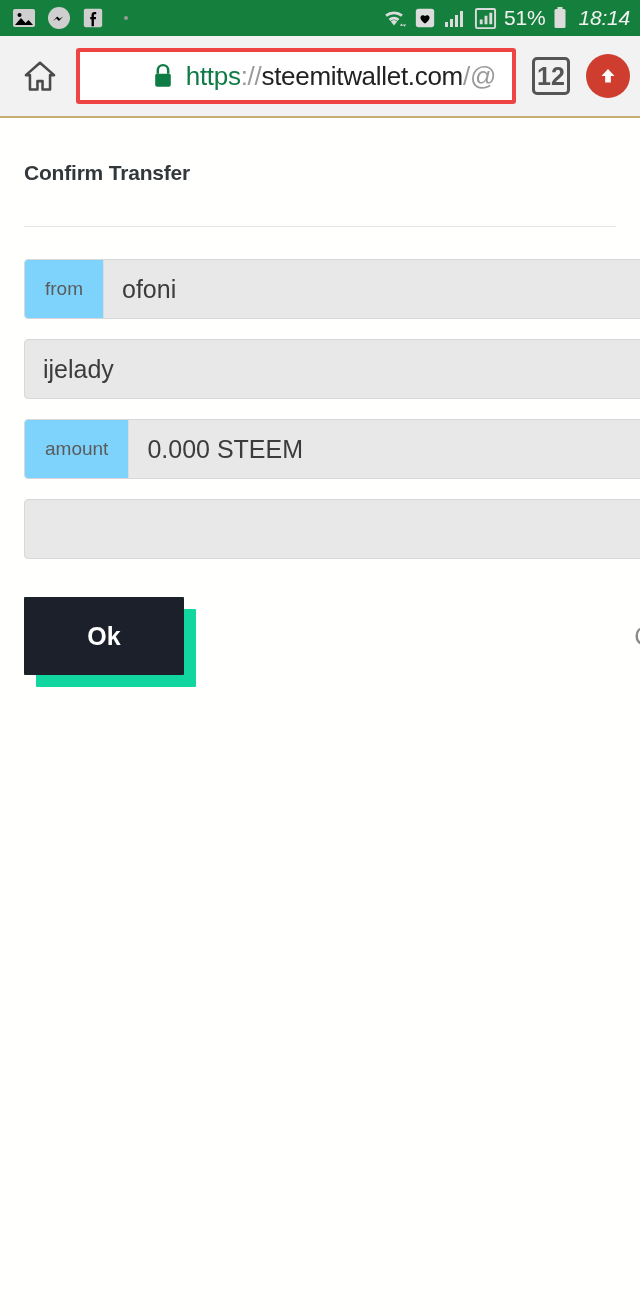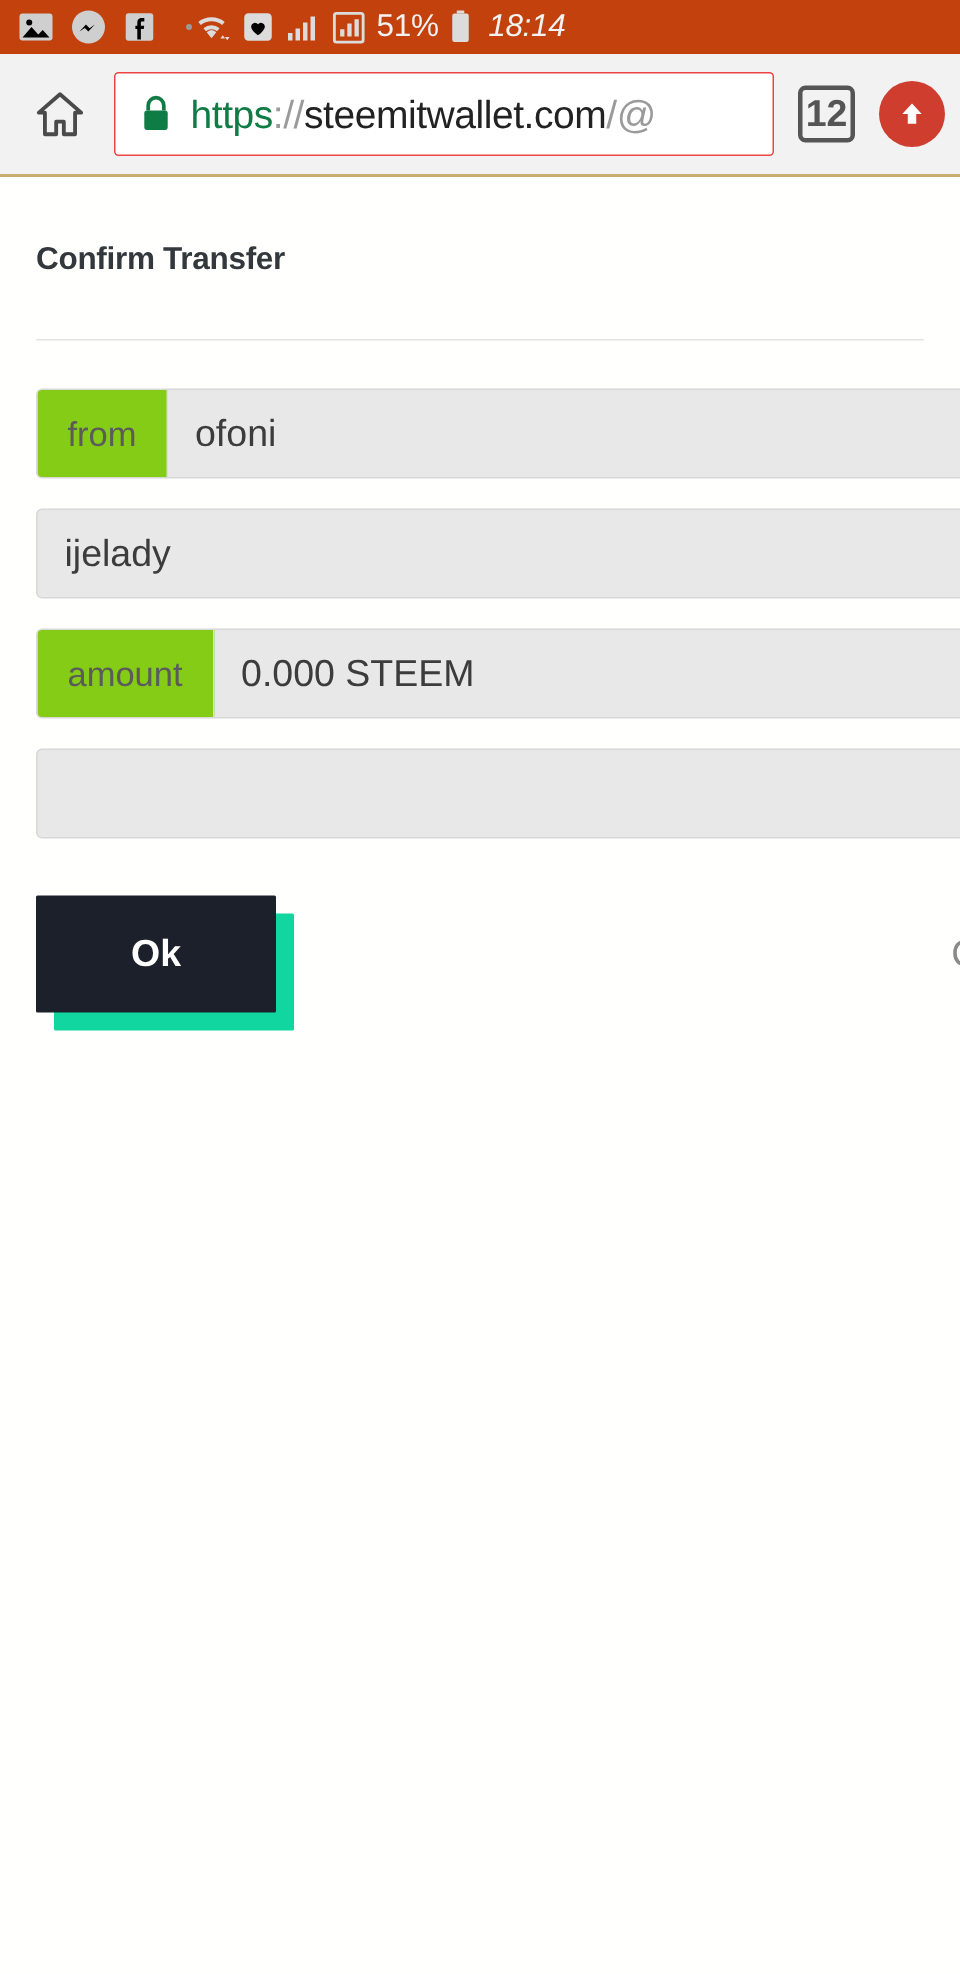--- a/index.html
+++ b/index.html
@@ -5,22 +5,22 @@
   * { margin:0; padding:0; box-sizing:border-box; }
   html, body {
     width:640px; height:1316px;
     font-family:"Liberation Sans", sans-serif;
     background:#FFFFFD;
     overflow:hidden;
   }
 
   
   .statusbar {
-    height:36px; background:#c2410c;
-    display:flex; align-items:center; justify-content:flex-start;
+    height:36px; background:#15803d;
+    display:flex; align-items:center; justify-content:space-between;
     padding:0 10px 0 12px;
   }
   .sb-left, .sb-right { display:flex; align-items:center; }
   .sb-left { gap:11px; }
   .sb-right { gap:7px; }
   .sb-ico { display:block; }
   .sb-dot { width:4px; height:4px; background:#9a9a9a; border-radius:50%; margin-left:9px; }
   .sb-text {
     color:#f2f2f2; font-size:21px; letter-spacing:-0.2px;
     font-family:"Liberation Sans", sans-serif;
@@ -36,23 +36,23 @@
     border-bottom:2px solid #c9ae72;
     position:relative;
   }
   .home-btn {
     width:52px; height:52px;
     display:flex; align-items:center; justify-content:center;
     flex:0 0 auto;
   }
   .urlbox {
     flex:1 1 auto; height:56px; background:#ffffff;
-    border:1px solid #ef4444; border-radius:3px;
+    border:4px solid #ef4444; border-radius:3px;
     display:flex; align-items:center; gap:12px;
-    padding:0 16px; overflow:hidden;
+    padding:0 16px; overflow:hidden;justify-content:flex-end;
   }
   .url-text {
     font-size:26px; white-space:nowrap; overflow:hidden;
     letter-spacing:-0.3px; color:#2a2a2a;
   }
   .u-https { color:#0f7b45; }
   .u-slashes { color:#9a9a9a; }
   .u-host { color:#222222; }
   .u-path { color:#9a9a9a; }
   .tabcount {
@@ -83,23 +83,23 @@
     display:flex; align-items:stretch;
     height:60px; margin-bottom:20px;
     width:700px;               
     background:#e8e8e8;
     border:1px solid #d8d8d8; border-radius:4px;
     overflow:hidden;
   }
   .field-label {
     display:flex; align-items:center;
     padding:0 20px;
-    background:#84cc16;
+    background:#7dd3fc;
     border-right:1px solid #dcdcdc;
-    font-size:23px; color:#5b5b5b;
+    font-size:19px; color:#5b5b5b;
     white-space:nowrap; flex:0 0 auto;
   }
   .field-value {
     display:flex; align-items:center;
     padding:0 18px; flex:1 1 auto;
     font-size:25px; color:#3c3c3c; white-space:nowrap;
   }
 
   
   .actions {

